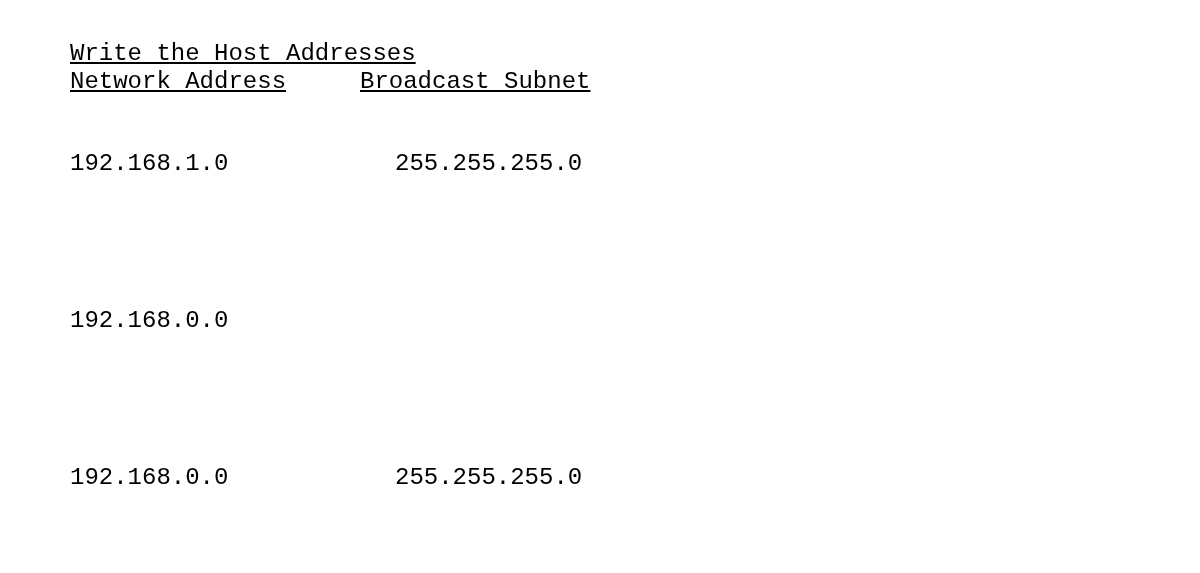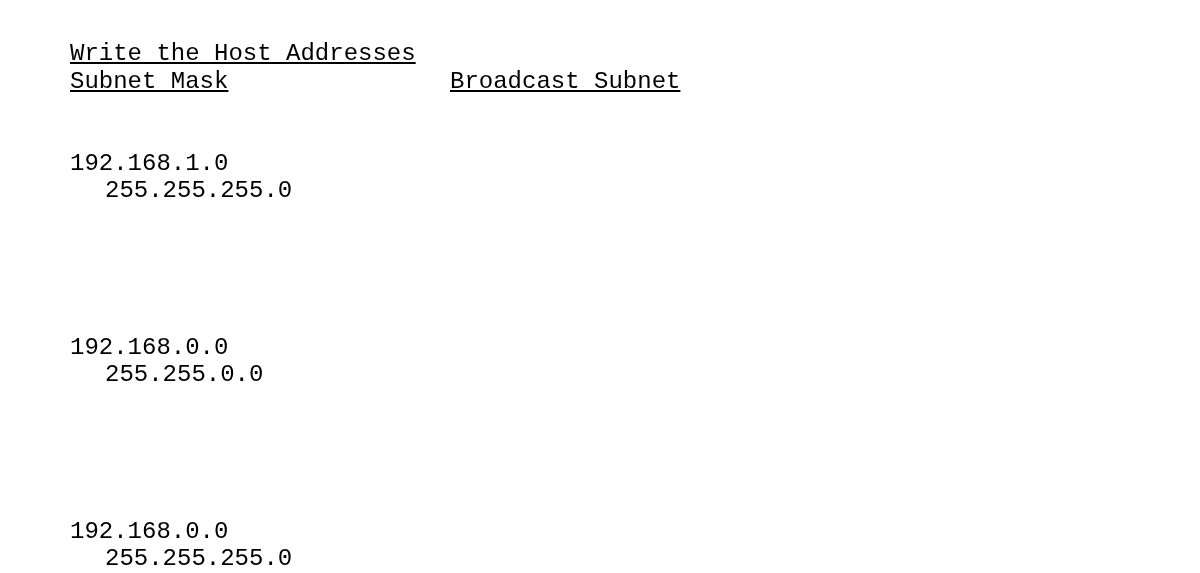--- a/index.html
+++ b/index.html
@@ -32,45 +32,43 @@
     }
     .col2 {
       width: 380px;
     }
     .col3 {
       flex: 1;
     }
     .data-row {
       display: flex;
       margin-bottom: 130px;
-      flex-direction: column;
     }
     .data-row .col2 {
       padding-left: 35px;
     }
   </style>
 </head>
 <body>
 
 <div class="title">Write the Host Addresses</div>
 
 <div class="headers">
-  <div class="header col2">Subnet Mask</div>
+  <div class="header col1">Network Address</div>
   <div class="header col3">Broadcast Subnet</div>
 </div>
 
 <div class="data-row">
   <div class="col1">192.168.1.0</div>
   <div class="col2">255.255.255.0</div>
   <div class="col3"></div>
 </div>
 
 <div class="data-row">
   <div class="col1">192.168.0.0</div>
-  <div class="col2">255.255.0.0</div>
   <div class="col3"></div>
 </div>
 
 <div class="data-row">
   <div class="col1">192.168.0.0</div>
   <div class="col2">255.255.255.0</div>
   <div class="col3"></div>
 </div>
 
 </body></html>

